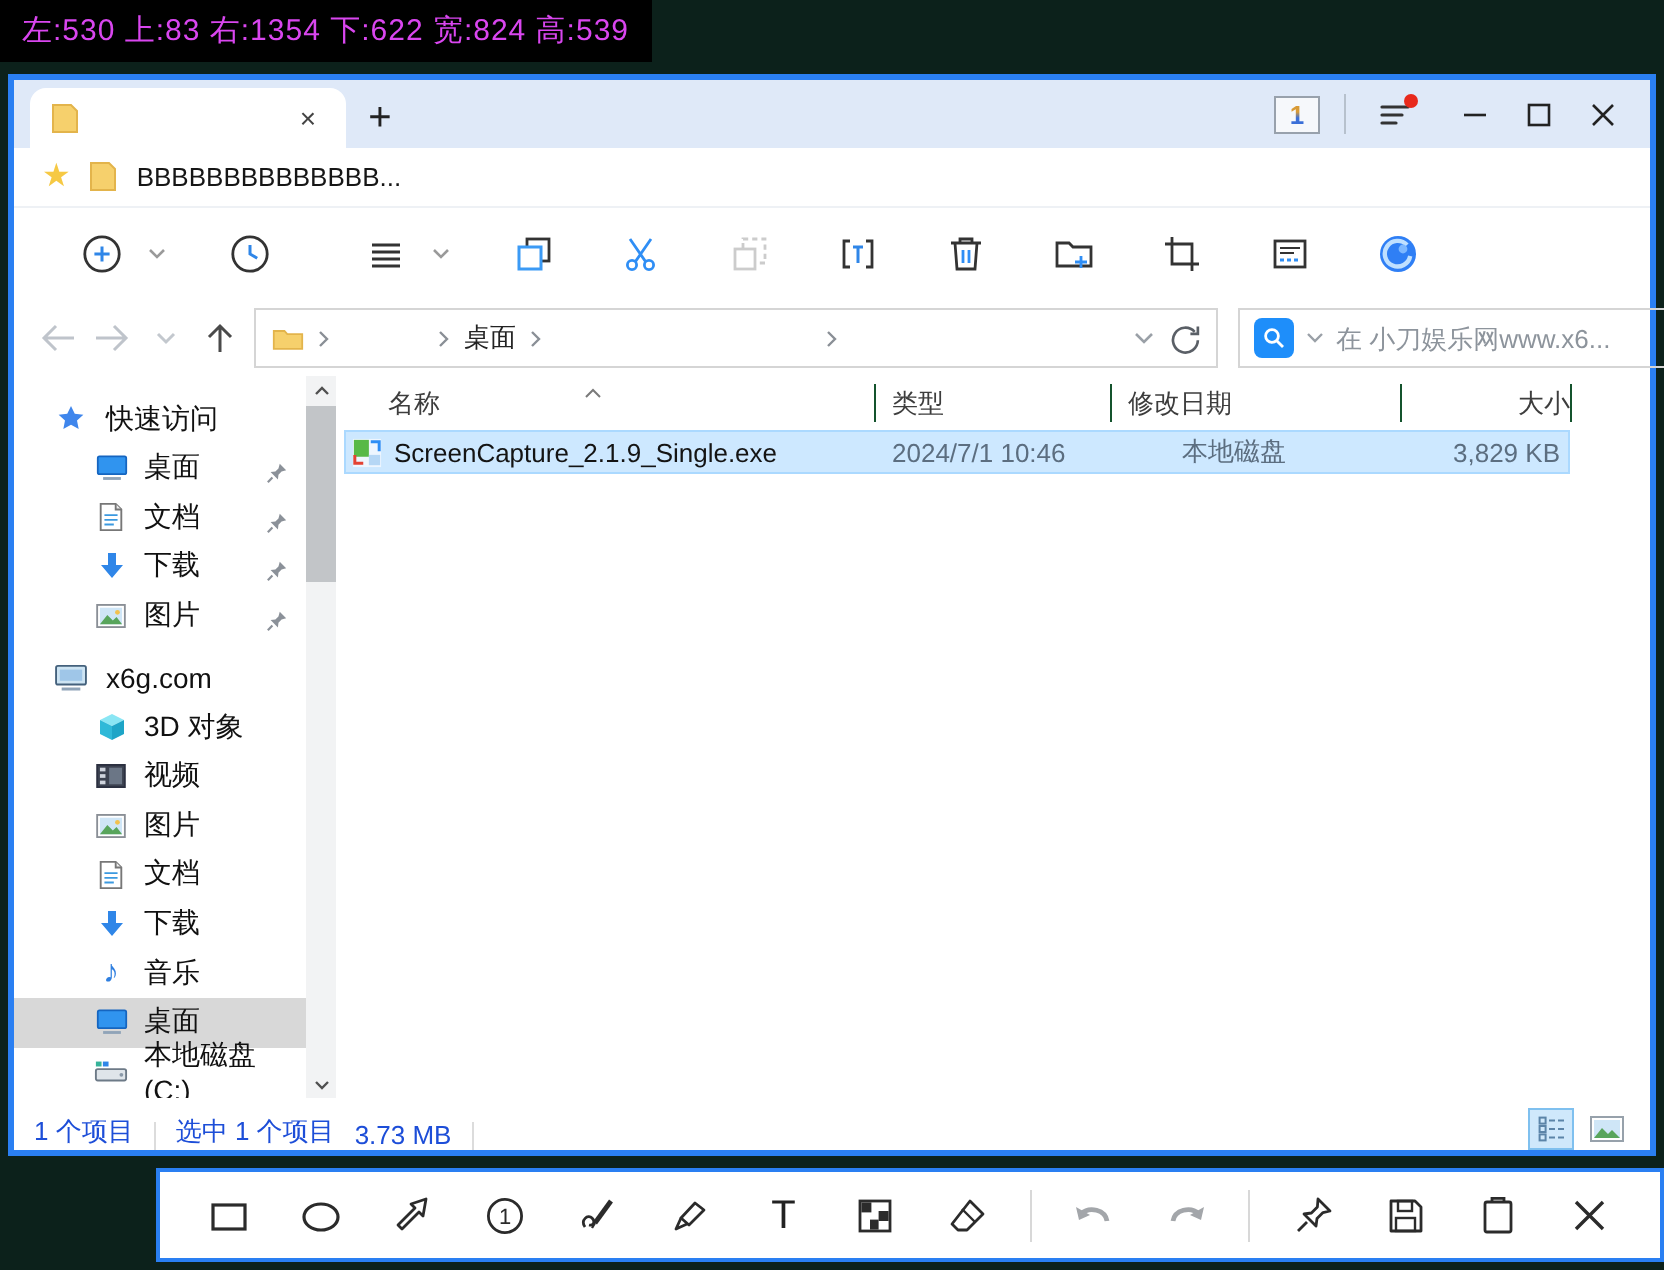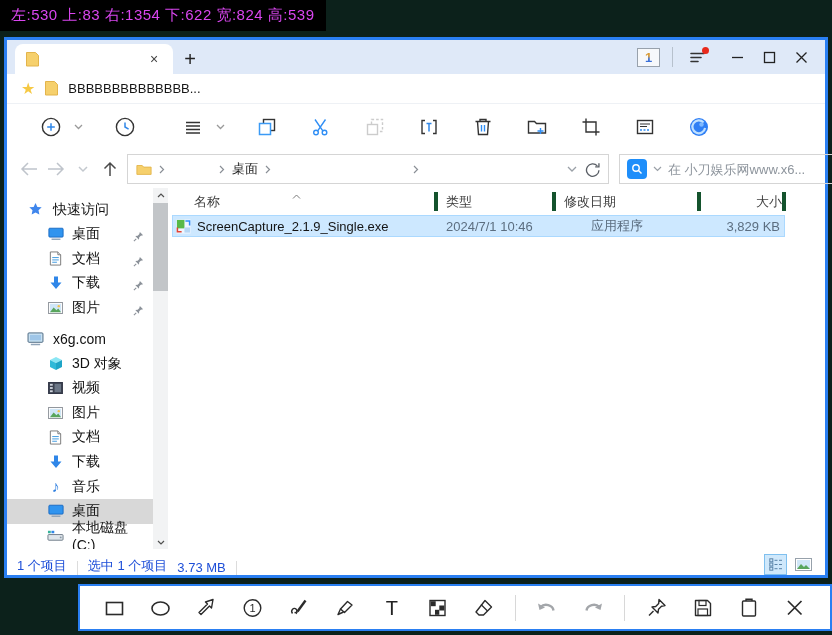--- a/index.html
+++ b/index.html
@@ -76,21 +76,21 @@
   .music-glyph { color:#2f7fe0; font-size:16px; line-height:14px; }
 
   .sb-scroll { width:15px; background:#f2f3f4; position:relative; flex:none; }
   .sb-arrow { position:absolute; left:0; width:15px; height:14px; display:flex; align-items:center; justify-content:center; }
   .sb-arrow.up { top:0; } .sb-arrow.down { bottom:0; }
   .sb-thumb { position:absolute; left:0; top:15px; width:15px; height:88px; background:#c2c5c8; }
 
   
   .filearea { flex:1; min-width:0; position:relative; }
   .flheader { height:25px; display:flex; font-size:13px; color:#3d3d3d; margin-left:4px; position:relative; }
-  .fcol { display:flex; align-items:center; border-right:4px solid #14532d; height:19px; margin-top:4px; }
+  .fcol { display:flex; align-items:center; border-right:1px solid #14532d; height:19px; margin-top:4px; }
   .c-name { width:266px; padding-left:22px; }
   .c-date { width:145px; padding-left:8px; }
   .c-type { width:118px; padding-left:8px; }
   .c-size { width:85px;  padding-left:12px;justify-content:flex-end; }
   .sort-caret { position:absolute; left:120px; top:-1px; }
   .flrow { margin:2px 0 0 4px; width:613px; height:22px; background:#cde8ff;
     border:1px solid #abd9ff; display:flex; align-items:center; font-size:13px; }
   .r-name { width:265px; display:flex; align-items:flex-end; gap:6px; padding-left:3px; color:#141414;
     white-space:nowrap; overflow:hidden; }
   .r-date { width:145px; padding-left:8px; color:#5c6e80; }
@@ -525,21 +525,21 @@
             <svg width="15" height="15" viewBox="0 0 16 16">
               <rect x="0.5" y="0.5" width="15" height="15" fill="#eef6ff"></rect>
               <rect x="1" y="1" width="8" height="9" fill="#58b947"></rect>
               <path d="M10 2 h4.5 v5" fill="none" stroke="#2f8ef5" stroke-width="1.6"></path>
               <path d="M6 13.5 H1.5 V9" fill="none" stroke="#e34234" stroke-width="1.6"></path>
               <rect x="9" y="9" width="6" height="5.5" fill="#b6d7f5"></rect>
             </svg>
             <span>ScreenCapture_2.1.9_Single.exe</span>
           </div>
           <div class="r-date">2024/7/1 10:46</div>
-          <div class="r-type">应用程序</div>
+          <div class="r-type">本地磁盘</div>
           <div class="r-size">3,829 KB</div>
         </div>
       </div>
     </div>
 
     <div class="statusbar">
       <span>1 个项目</span>
       <span class="ssep"></span>
       <span>选中 1 个项目</span>
       <span>3.73 MB</span>

